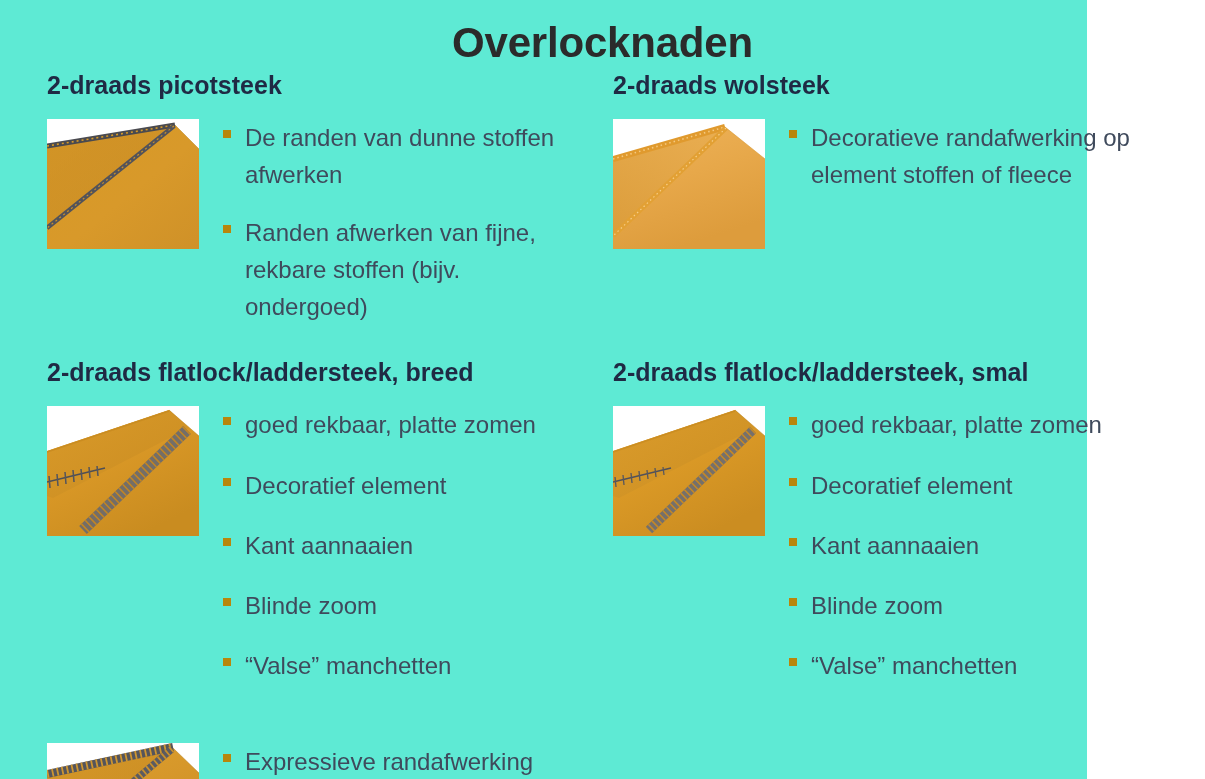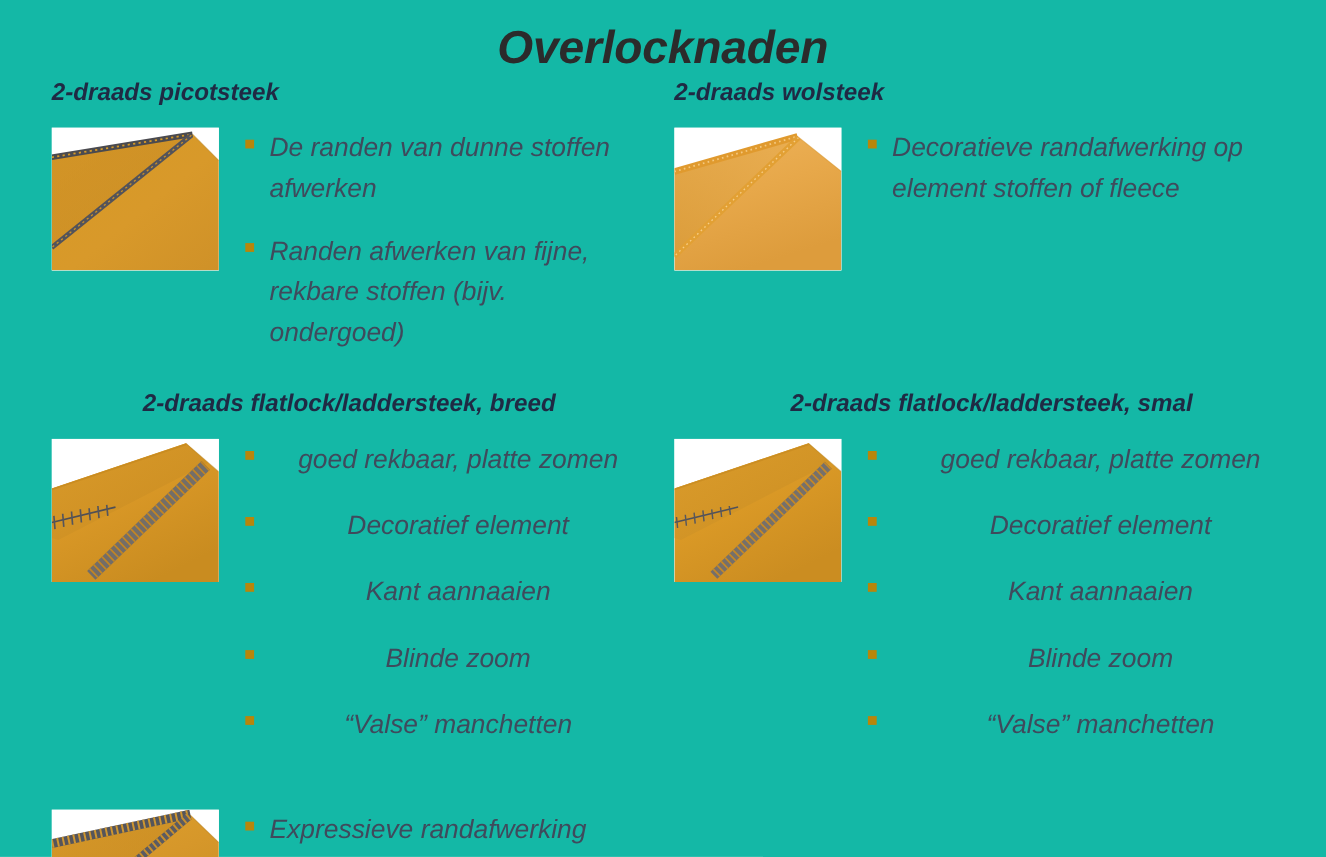--- a/index.html
+++ b/index.html
@@ -9,24 +9,23 @@
     padding: 0;
     width: 1205px;
     height: 779px;
     background: #ffffff;
     font-family: "Liberation Sans", "DejaVu Sans", sans-serif;
     overflow: hidden;
   }
 
   .page {
     position: relative;
-    width: 1205px;
+    width: 1087px;
     height: 779px;
-    background: #14b8a6;
-    font-style: italic;
+    background: #5eead4;
   }
 
   
   .page-title {
     position: absolute;
     left: 0;
     top: -12px;
     width: 1205px;
     text-align: center;
     font-size: 42px;
@@ -52,21 +51,21 @@
 
   .col {
     width: 602px;
     padding-left: 47px;
     padding-right: 14px;
   }
 
   .col.right { padding-left: 11px; }
 
   .sec-title {
-    font-size: 22px;
+    font-size: 25px;
     font-weight: 700;
     color: #1f2a44;
     margin: 0 0 18px 0;
     line-height: 1.25;
     white-space: nowrap;
   }
 
   .sec-body {
     display: flex;
     align-items: flex-start;
@@ -105,21 +104,21 @@
     content: "";
     position: absolute;
     left: 0;
     top: 11px;
     width: 8px;
     height: 8px;
     background: #b8860b;
   }
 
   .row-1 .col { padding-bottom: 32px; }
-  .row-2 .col { padding-bottom: 36px; text-align: center; }
+  .row-2 .col { padding-bottom: 36px; }
 
   .row-2 .bullets li { margin-bottom: 23px; }
 </style>
 </head>
 <body>
 
 <div class="page">
 
   <h1 class="page-title">Overlocknaden</h1>
 

